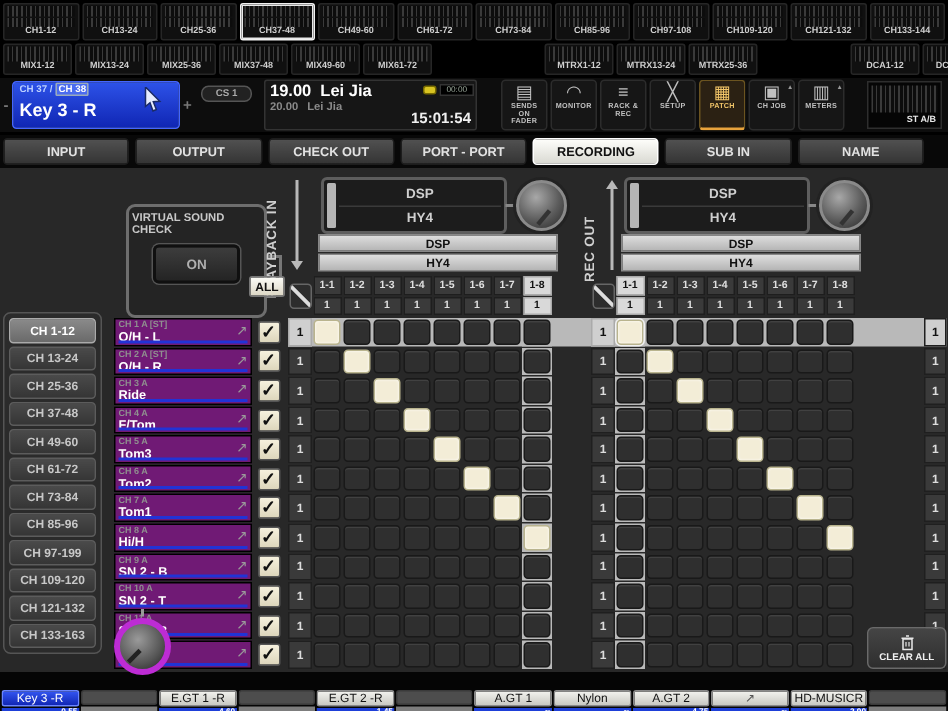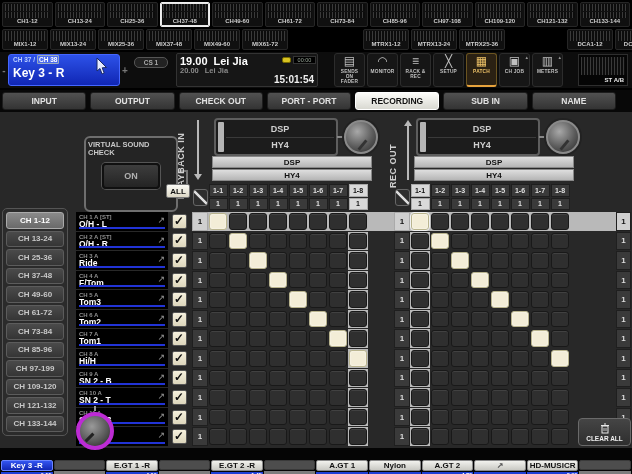--- a/index.html
+++ b/index.html
@@ -113,21 +113,21 @@
 
   .rowcol{position:absolute;top:100px;height:234px;display:flex;flex-direction:column;gap:1px;}
   #channel-col{left:76px;width:92px;}
   #checkbox-col{left:170px;width:18px;}
   #lgrid-rows{left:192px;width:180px;}
   #rgrid-rows{left:394px;width:180px;}
   #far-col{left:616px;width:15px;}
   .gapband{position:absolute;top:100px;height:19px;background:#b9b9b9;}
   #gapband1{left:372px;width:22px;} #gapband2{left:574px;width:42px;}
 
-  .chrow{flex:1;position:relative;background:#000000;border:1px solid #000;padding:1px 2px;overflow:hidden;}
+  .chrow{flex:1;position:relative;background:#701a75;border:1px solid #000;padding:1px 2px;overflow:hidden;}
   .chtop{font-size:6px;line-height:6px;font-weight:bold;color:#8f8f8f;white-space:nowrap;}
   .chname{font-size:8.5px;line-height:9px;font-weight:bold;color:#fff;white-space:nowrap;}
   .chline{position:absolute;left:2px;right:2px;bottom:1px;height:2px;background:#2133d6;}
   .gain-icon{position:absolute;right:2px;top:3px;color:#9a9a9a;font-size:9px;line-height:9px;}
 
   .cbwrap{flex:1;display:flex;align-items:center;justify-content:center;}
   .checkbox{width:15px;height:15px;background:linear-gradient(#f6f1de,#ddd6bc);border:1px solid #555;border-radius:2px;
             color:#111;font-size:12px;line-height:13px;font-weight:bold;text-align:center;}
 
   .gridrow{flex:1;display:flex;background:transparent;}
@@ -159,21 +159,21 @@
 
   #clear-all{position:absolute;left:578px;top:306px;width:53px;height:28px;background:linear-gradient(#454545,#2e2e2e);
              border:1px solid #6a6a6a;border-radius:4px;z-index:10;display:flex;flex-direction:column;
              align-items:center;justify-content:center;gap:1px;cursor:pointer;}
   #clear-all .calbl{font-size:6.5px;font-weight:bold;color:#f0f0f0;}
 
   
   #bottom-bar{position:absolute;left:0;top:448px;width:632px;height:26px;background:#050505;display:flex;gap:1px;padding:0 1px;}
   .slot{flex:1;display:flex;flex-direction:column;overflow:hidden;}
   .slot-label{height:15px;margin-top:12px;background:linear-gradient(#f2f2ee,#c9c9c3);border:1px solid #8a8a8a;border-radius:2px;
-              color:#111;font-size:8px;font-weight:bold;display:flex;align-items:center;justify-content:center;white-space:nowrap;}
+              color:#111;font-size:8px;font-weight:normal;display:flex;align-items:center;justify-content:center;white-space:nowrap;}
   .slot.selected .slot-label{background:linear-gradient(#3355f0,#1127b5);color:#fff;border-color:#6a85ff;}
   .slot.empty .slot-label{background:#4d4d4d;border-color:#3a3a3a;color:#9a9a9a;}
   .slot-bar{height:6px;margin-top:1px;background:#1e3fd8;display:flex;align-items:center;justify-content:flex-end;}
   .slot.empty .slot-bar{background:#7d7d7d;}
   .slot-bar span{font-size:5.5px;line-height:6px;color:#fff;padding-right:1px;font-weight:bold;}
 </style>
 </head>
 <body>
 
 <div class="screen">
@@ -494,21 +494,21 @@
         <div class="rangebtn">CH 13-24</div>
         <div class="rangebtn">CH 25-36</div>
         <div class="rangebtn">CH 37-48</div>
         <div class="rangebtn">CH 49-60</div>
         <div class="rangebtn">CH 61-72</div>
         <div class="rangebtn">CH 73-84</div>
         <div class="rangebtn">CH 85-96</div>
         <div class="rangebtn">CH 97-199</div>
         <div class="rangebtn">CH 109-120</div>
         <div class="rangebtn">CH 121-132</div>
-        <div class="rangebtn">CH 133-144</div>
+        <div class="rangebtn">CH 133-163</div>
       </div>
 
     <div class="gapband" id="gapband1"></div>
     <div class="gapband" id="gapband2"></div>
 
     <div class="rowcol" id="channel-col">
         <div class="chrow">
           <div class="chtop">CH 1 A [ST]</div>
           <div class="chname">O/H - L</div>
           <div class="gain-icon">↗</div>

